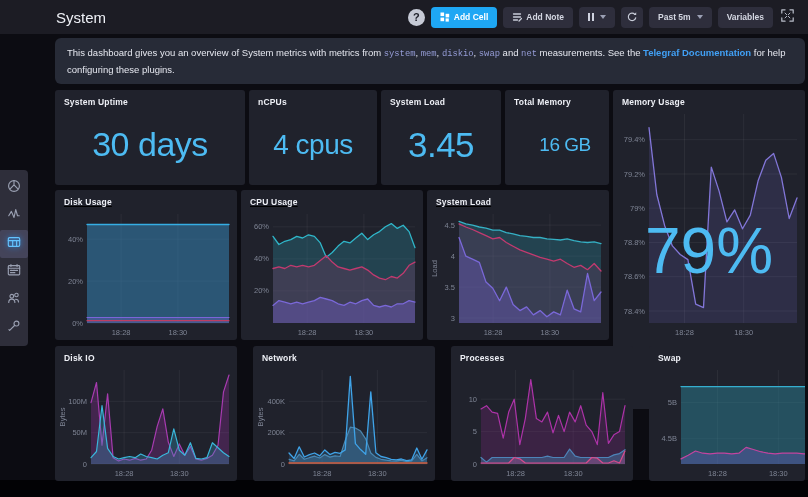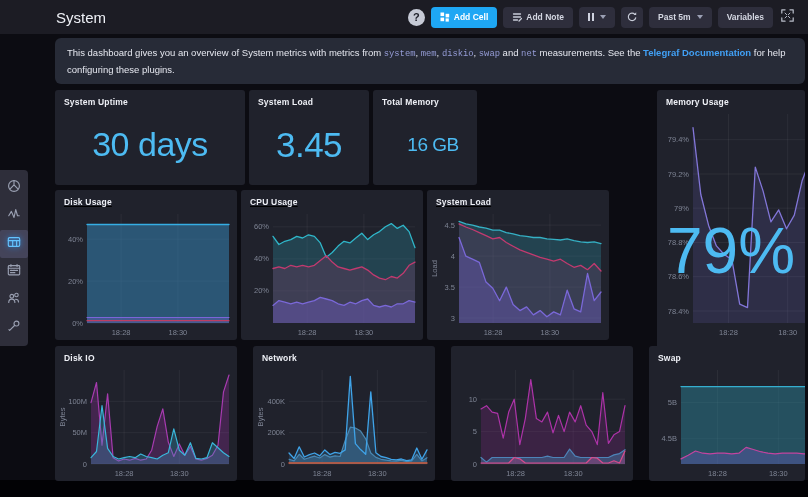--- a/index.html
+++ b/index.html
@@ -31,21 +31,21 @@
   .chart-row .panel{flex:1;}
   .row3{margin-top:6px;display:flex;gap:16px;height:135px;}
   .row3 .panel{width:182px;}
   .row3 .panel:last-child{width:auto;flex:1;}
 
   .panel{background:#20222c;border-radius:3px;position:relative;overflow:hidden;}
   .p-title{font-size:8.5px;font-weight:bold;color:#eef0f6;padding:7px 9px 0;letter-spacing:.2px;}
   .stat-value{position:absolute;inset:14px 0 0 0;display:flex;align-items:center;justify-content:center;color:#4dbbf2;font-weight:300;letter-spacing:-.5px;}
   .w0{width:190px;}.w1{width:128px;}.w2{width:120px;}.w3{width:104px;}
   .s0{font-size:34px;text-align:right;}.s1{font-size:28px;}.s2{font-size:35px;}.s3{font-size:19px;margin-left:16px;}
-  .mem-panel{flex:1;height:319px;margin-left:44px;}
+  .mem-panel{flex:1;height:319px;}
   .chart{position:absolute;top:18px;left:2px;right:2px;bottom:2px;}
   .overlay{position:absolute;top:50%;left:50%;transform:translate(-50%,-48%);font-size:64px;font-weight:300;color:#4dbbf2;z-index:2;pointer-events:none;}
 
   svg .grid{stroke:rgba(255,255,255,0.055);stroke-width:1;}
   svg .tick{fill:#7e8494;font-size:7.5px;font-family:"Liberation Sans",sans-serif;}
 
   
   .sidebar{position:absolute;left:0;top:170px;width:28px;background:#2e2e3a;border-radius:0 4px 4px 0;padding:4px 0;z-index:6;}
   .side-item{height:28px;display:flex;align-items:center;justify-content:center;cursor:pointer;}
   .side-item svg{stroke:#9aa0b2;fill:none;stroke-width:1.3;stroke-linecap:round;stroke-linejoin:round;}
@@ -159,20 +159,24 @@
 
   <div class="banner"><span>This dashboard gives you an overview of System metrics with metrics from </span><span class="seg-code">system</span><span>, </span><span class="seg-code">mem</span><span>, </span><span class="seg-code">diskio</span><span>, </span><span class="seg-code">swap</span><span> and </span><span class="seg-code">net</span><span> measurements. See the </span><span class="seg-link">Telegraf Documentation</span><span> for help configuring these plugins.</span></div>
 
   <div class="upper">
     <div class="upper-left">
 
       <div class="stat-row">
         <div class="panel w0">
           <div class="p-title">System Uptime</div>
           <div class="stat-value s0">30 days</div>
+        </div>
+        <div class="panel w1">
+          <div class="p-title">nCPUs</div>
+          <div class="stat-value s1">4 cpus</div>
         </div>
         <div class="panel w2">
           <div class="p-title">System Load</div>
           <div class="stat-value s2">3.45</div>
         </div>
         <div class="panel w3">
           <div class="p-title">Total Memory</div>
           <div class="stat-value s3">16 GB</div>
         </div>
       </div>
@@ -308,20 +312,21 @@
             <text class="tick" x="30" y="39.8" text-anchor="end">400K</text>
             <text class="tick" x="8" y="53" text-anchor="middle" transform="rotate(-90 8 53)">Bytes</text>
             <path d="M34,100 L34.0,95.3 L39.1,96.9 L44.2,90.3 L49.3,95.3 L54.4,93.7 L59.6,92.2 L64.7,94.0 L69.8,90.6 L74.9,93.1 L80.0,91.9 L85.1,92.5 L90.2,76.5 L95.3,63.2 L100.4,64.0 L105.6,67.1 L110.7,74.9 L115.8,89.0 L120.9,93.4 L126.0,95.3 L131.1,96.1 L136.2,96.9 L141.3,97.2 L146.4,96.2 L151.6,97.7 L156.7,96.9 L161.8,90.3 L166.9,96.9 L172.0,93.7 L172,100 Z" fill="rgba(62,112,150,0.55)" stroke="none"></path>
             <polyline points="34.0,95.3 39.1,96.9 44.2,90.3 49.3,95.3 54.4,93.7 59.6,92.2 64.7,94.0 69.8,90.6 74.9,93.1 80.0,91.9 85.1,92.5 90.2,76.5 95.3,63.2 100.4,64.0 105.6,67.1 110.7,74.9 115.8,89.0 120.9,93.4 126.0,95.3 131.1,96.1 136.2,96.9 141.3,97.2 146.4,96.2 151.6,97.7 156.7,96.9 161.8,90.3 166.9,96.9 172.0,93.7" fill="none" stroke="#4c86ad" stroke-width="1.2" stroke-linejoin="round" stroke-linecap="round"></polyline>
             <path d="M34,100 L34.0,89.0 L39.1,94.5 L44.2,82.8 L49.3,93.0 L54.4,90.6 L59.6,89.0 L64.7,91.9 L69.8,85.9 L74.9,90.6 L80.0,88.3 L85.1,89.3 L90.2,85.9 L95.3,12.3 L100.4,79.6 L105.6,85.6 L110.7,90.3 L115.8,27.9 L120.9,88.7 L126.0,92.5 L131.1,93.7 L136.2,95.3 L141.3,95.8 L146.4,95.0 L151.6,96.6 L156.7,95.8 L161.8,84.0 L166.9,95.3 L172.0,85.9 L172,100 Z" fill="rgba(60,140,200,0.2)" stroke="none"></path>
             <polyline points="34.0,89.0 39.1,94.5 44.2,82.8 49.3,93.0 54.4,90.6 59.6,89.0 64.7,91.9 69.8,85.9 74.9,90.6 80.0,88.3 85.1,89.3 90.2,85.9 95.3,12.3 100.4,79.6 105.6,85.6 110.7,90.3 115.8,27.9 120.9,88.7 126.0,92.5 131.1,93.7 136.2,95.3 141.3,95.8 146.4,95.0 151.6,96.6 156.7,95.8 161.8,84.0 166.9,95.3 172.0,85.9" fill="none" stroke="#3fa3e8" stroke-width="1.3" stroke-linejoin="round" stroke-linecap="round"></polyline>
             <polyline points="34.0,99.1 172.0,99.1" fill="none" stroke="#d25b3a" stroke-width="1.5" stroke-linejoin="round" stroke-linecap="round"></polyline>
           </svg></div>
     </div>
     <div class="panel">
+      <div class="p-title">Processes</div>
       <div class="chart"><svg width="178" height="115" viewBox="0 0 178 115">
             <line class="grid" x1="62.6" y1="6" x2="62.6" y2="100"></line>
             <text class="tick" x="62.6" y="112" text-anchor="middle">18:28</text>
             <line class="grid" x1="120.2" y1="6" x2="120.2" y2="100"></line>
             <text class="tick" x="120.2" y="112" text-anchor="middle">18:30</text>
             <line class="grid" x1="28" y1="100.0" x2="172" y2="100.0"></line>
             <text class="tick" x="24" y="102.5" text-anchor="end">0</text>
             <line class="grid" x1="28" y1="67.6" x2="172" y2="67.6"></line>
             <text class="tick" x="24" y="70.1" text-anchor="end">5</text>
             <line class="grid" x1="28" y1="35.2" x2="172" y2="35.2"></line>

